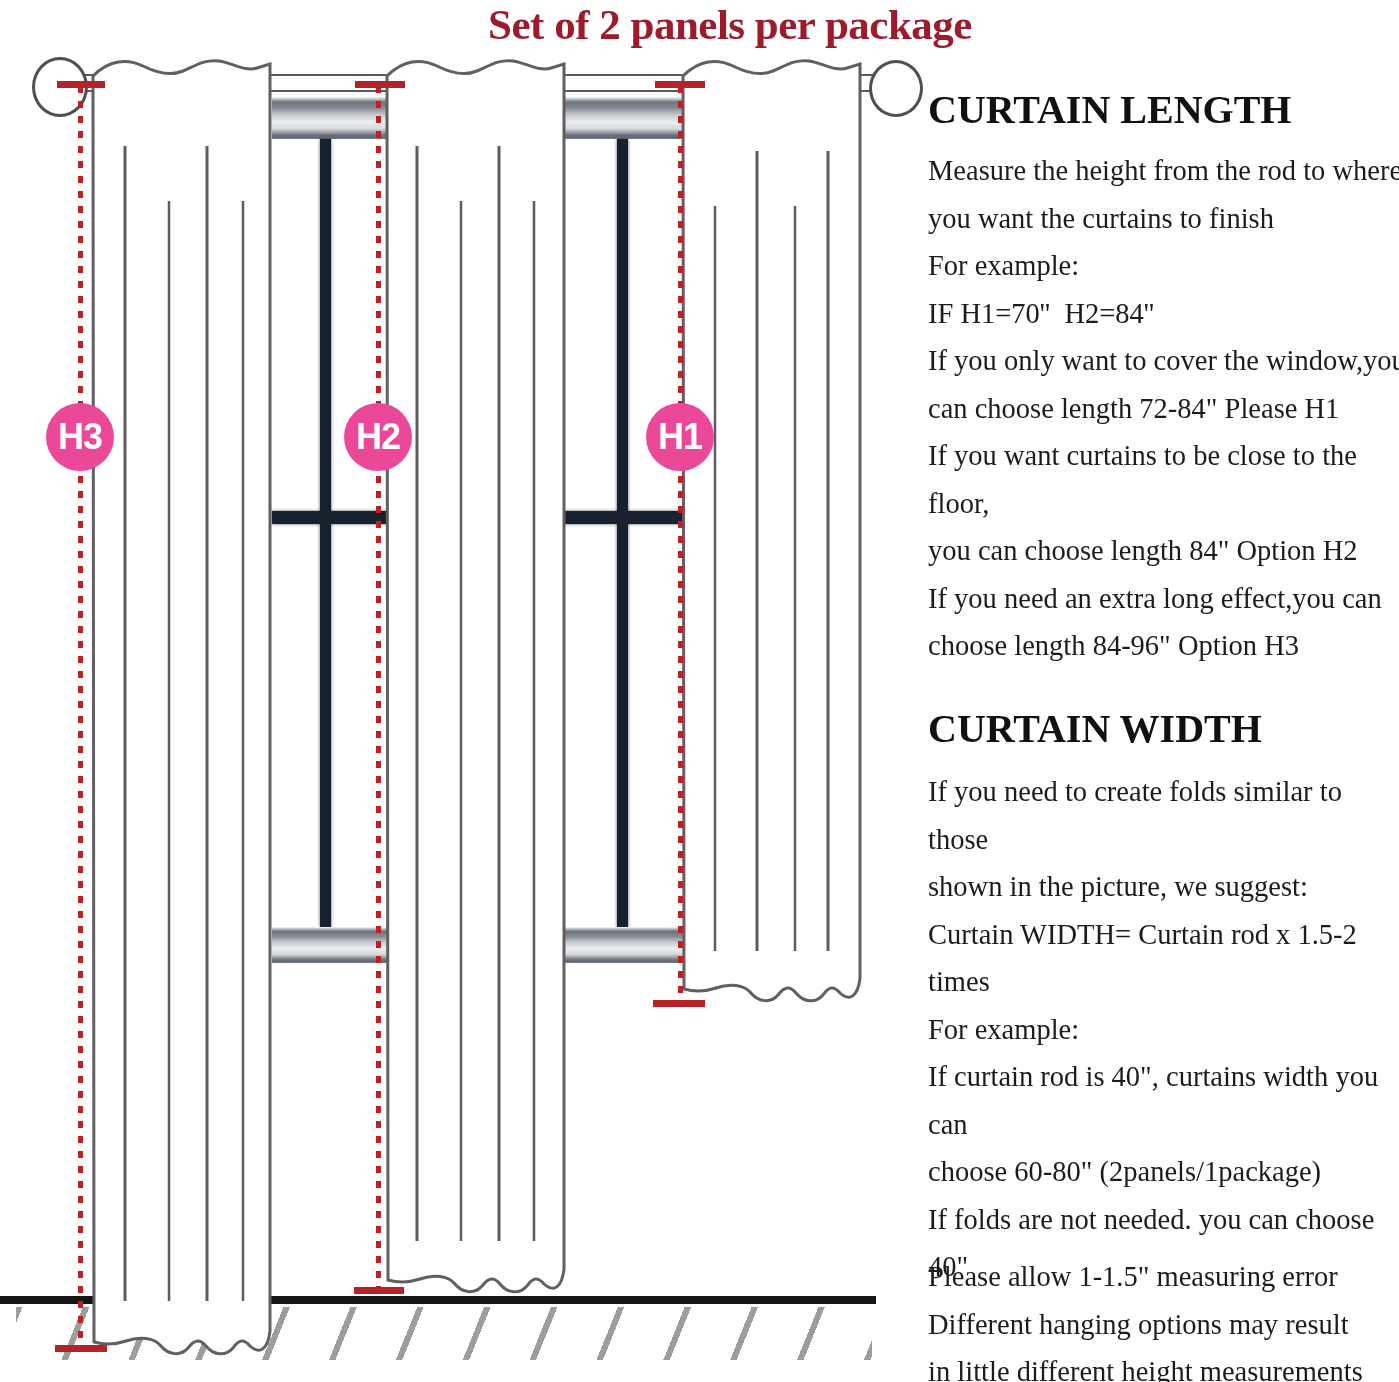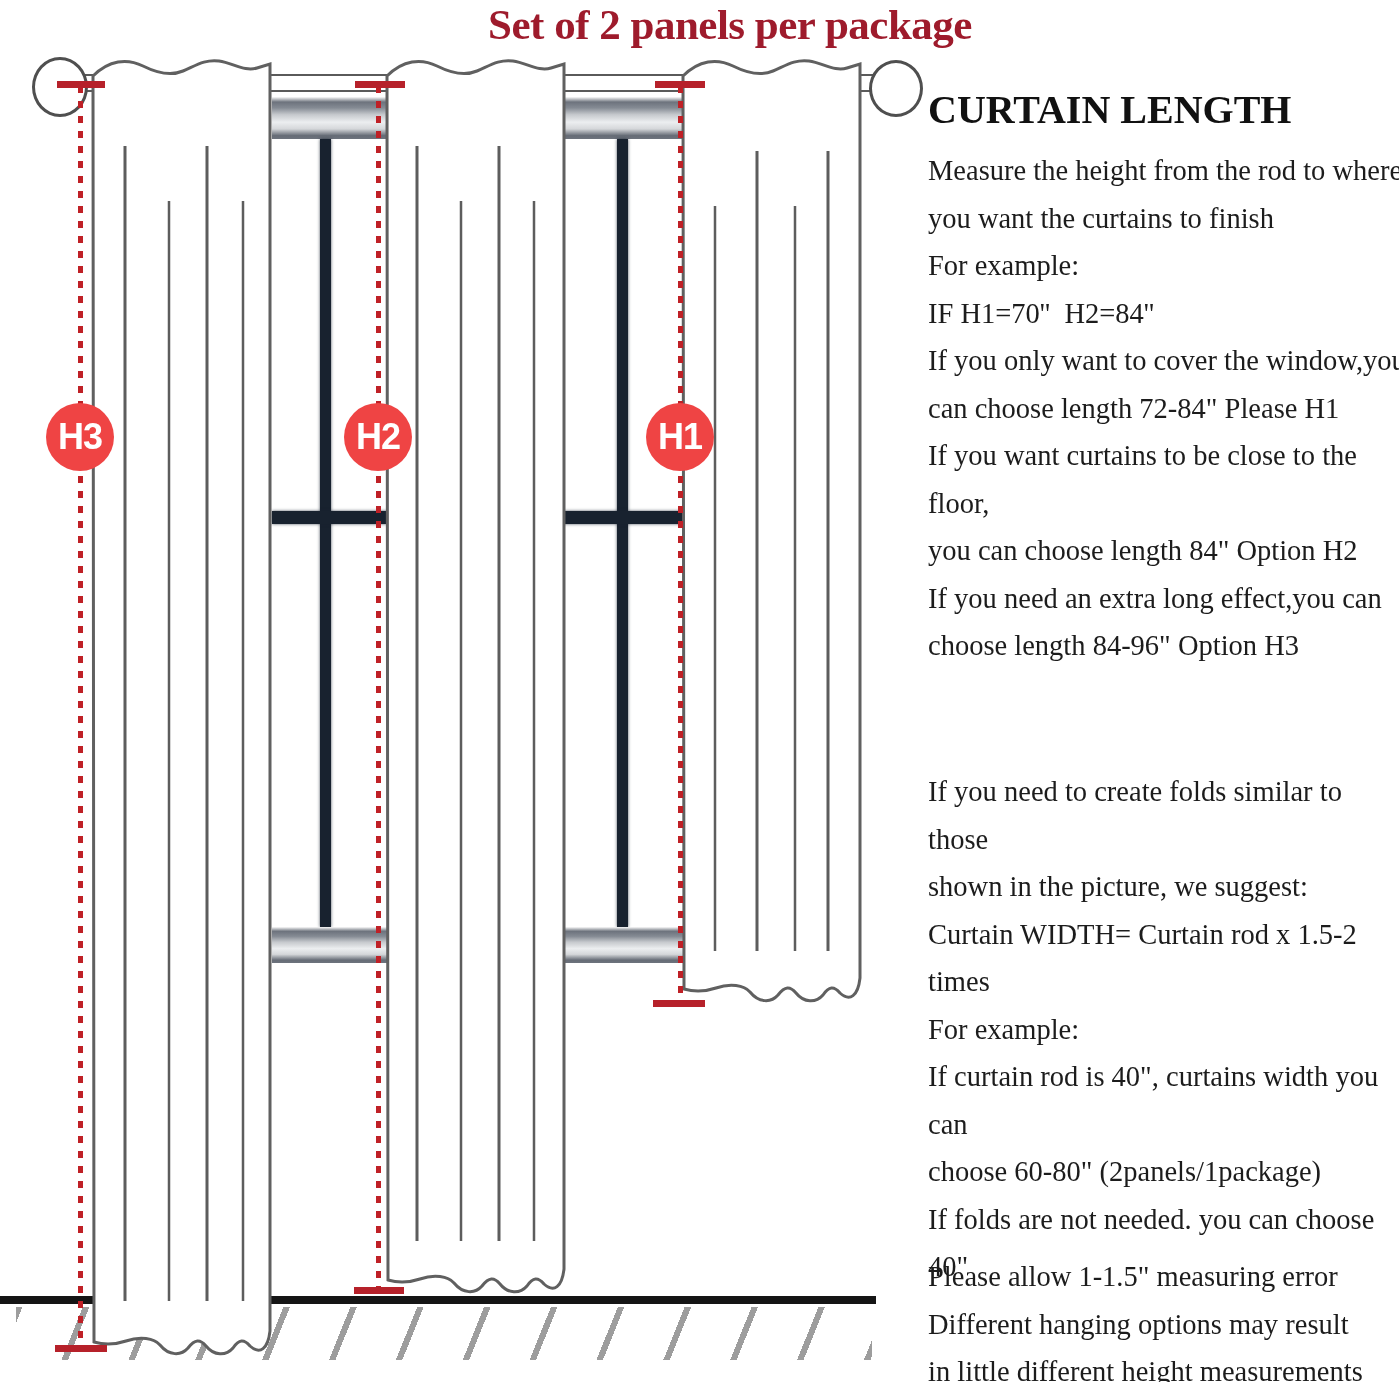--- a/index.html
+++ b/index.html
@@ -44,21 +44,21 @@
   #line-h1{left:678px;top:86px;height:917px;}
   .tick{height:7px;background:#b6212a;z-index:3;}
   #tick-h3-top{left:57px;top:81px;width:48px;}
   #tick-h2-top{left:355px;top:81px;width:50px;}
   #tick-h1-top{left:655px;top:81px;width:50px;}
   #tick-h3-bot{left:55px;top:1345px;width:52px;}
   #tick-h2-bot{left:354px;top:1287px;width:50px;}
   #tick-h1-bot{left:653px;top:1000px;width:52px;}
 
   
-  .badge{width:68px;height:68px;border-radius:50%;background:#ef4444;z-index:4;
+  .badge{width:68px;height:68px;border-radius:50%;background:#ec4899;z-index:4;
     display:flex;align-items:center;justify-content:center;
     font-family:"Liberation Sans",sans-serif;font-weight:bold;font-size:36px;color:#fff;letter-spacing:-1px;}
   #badge-h3{left:46px;top:403px;}
   #badge-h2{left:344px;top:403px;}
   #badge-h1{left:646px;top:403px;text-align:right;}
 
   
   .heading{left:928px;width:471px;font-size:40px;font-weight:bold;color:#111;z-index:5;margin-top:8px;}
   #heading-length{top:78px;}
   #heading-width{top:697px;}
@@ -142,20 +142,21 @@
     <p>For example:</p>
     <p><b>IF H1=70''  H2=84''</b></p>
     <p>If you only want to cover the window,you</p>
     <p><span>can choose length 72-84" </span><b>Please H1</b></p>
     <p>If you want curtains to be close to the floor,</p>
     <p><span>you can choose length 84" </span><b>Option H2</b></p>
     <p>If you need an extra long effect,you can</p>
     <p><span>choose length 84-96" </span><b>Option H3</b></p>
   </div>
 
+  <div id="heading-width" class="abs heading">CURTAIN WIDTH</div>
   <div id="para-width" class="abs para">
     <p>If you need to create folds similar to those</p>
     <p>shown in the picture, we suggest:</p>
     <p><span>Curtain </span><b>WIDTH</b><span>= Curtain rod x 1.5-2 times</span></p>
     <p>For example:</p>
     <p>If curtain rod is 40", curtains width you can</p>
     <p>choose 60-80" (2panels/1package)</p>
     <p>If folds are not needed. you can choose 40"</p>
   </div>
 

